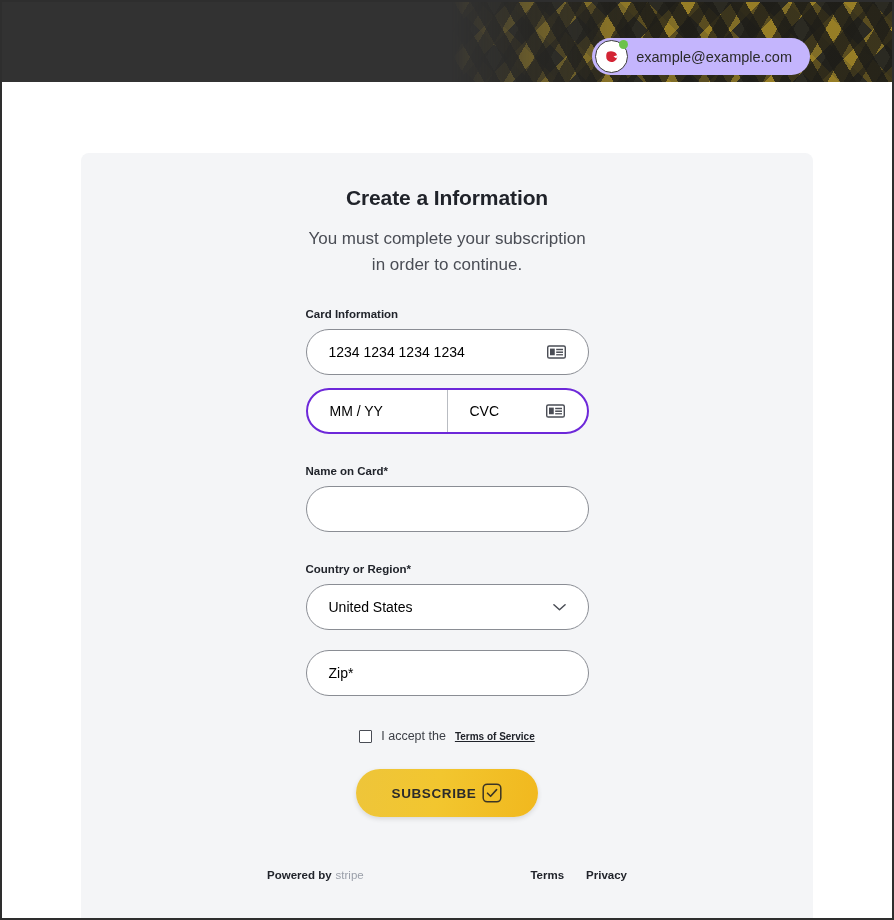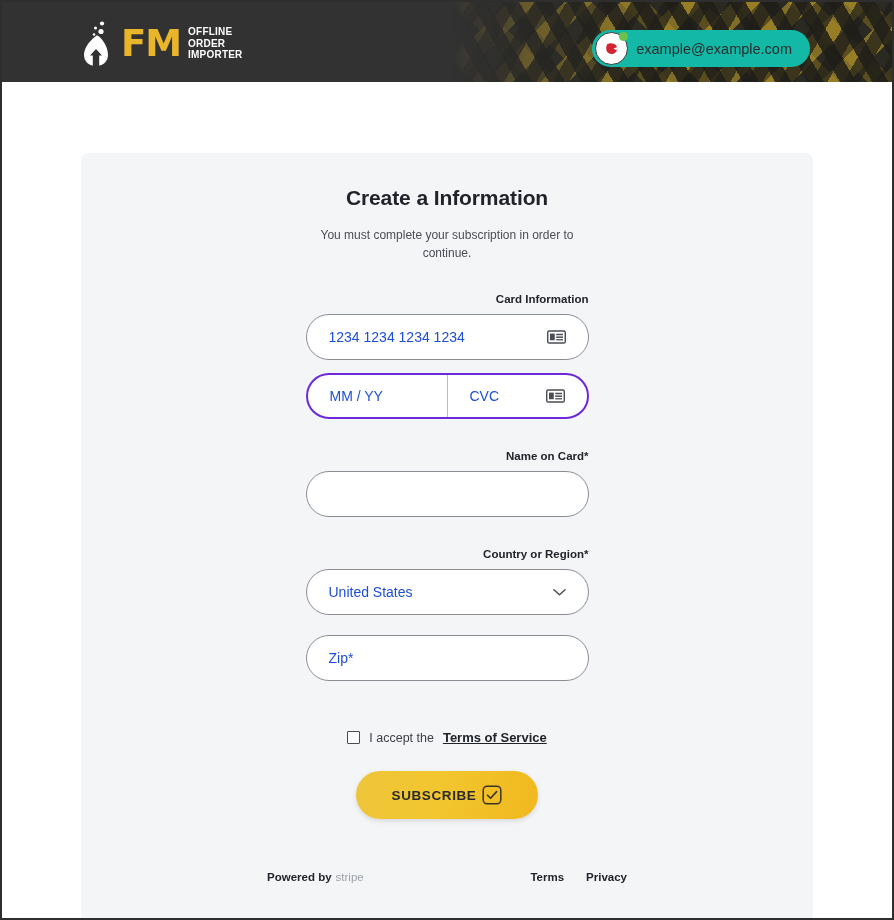--- a/index.html
+++ b/index.html
@@ -77,23 +77,23 @@
     font-size: 10px;
     font-weight: bold;
     line-height: 1.18;
     letter-spacing: 0.2px;
     padding-top: 1px;
   }
 
   .user-pill {
     position: absolute;
     right: 82px;
-    top: 28px;
+    top: 36px;
     height: 37px;
-    background: #14b8a6;
+    background: #c4b5fd;
     border-radius: 19px;
     display: flex;
     align-items: center;
     padding-right: 18px;
     padding-left: 44px;
     z-index: 6;
     text-align: center;
   }
 
   .user-email {
@@ -148,50 +148,50 @@
     font-size: 21px;
     font-weight: bold;
     color: #20232a;
     letter-spacing: -0.1px;
   }
 
   .card-sub {
     margin: 16px auto 0 auto;
     width: 290px;
     text-align: center;
-    font-size: 12px;
+    font-size: 17px;
     color: #4a4d55;
     line-height: 1.5;
   }
 
   .form { width: 283px; margin: 0 auto; }
 
   .field-label {
-    text-align: right;
+    text-align: left;
     font-size: 11.5px;
     font-weight: bold;
     color: #21242b;
     margin-top: 31px;
     margin-bottom: 9px;
   }
 
   .input-pill {
     height: 46px;
     background: #ffffff;
     border: 1px solid #8a8d94;
     border-radius: 23px;
     display: flex;
     align-items: center;
     padding: 0 22px;
     position: relative;
   }
 
   .input-text {
     font-size: 14px;
-    color: #1d4ed8;
+    color: #000000;
     flex: 1;
     font-family: "Liberation Sans", sans-serif;
   }
 
   .split-row {
     display: flex;
     margin-top: 13px;
     height: 46px;
     background: #ffffff;
     border: 2px solid #6d28d9;
@@ -212,36 +212,36 @@
 
   .chevron { width: 13px; height: 9px; flex: 0 0 auto; }
 
   .empty-input { height: 46px; }
 
   .terms-row {
     display: flex;
     align-items: center;
     justify-content: center;
     gap: 9px;
-    margin-top: 49px;
+    margin-top: 33px;
   }
 
   .checkbox {
     width: 13px;
     height: 13px;
     border: 1.5px solid #4a4d55;
     background: #ffffff;
     border-radius: 1px;
     flex: 0 0 auto;
   }
 
   .terms-text { font-size: 12.5px; color: #3c3f46; }
 
   .terms-link {
-    font-size: 13px;
+    font-size: 10px;
     font-weight: bold;
     color: #20232a;
     text-decoration: underline;
     cursor: pointer;
   }
 
   .subscribe-wrap { display: flex; justify-content: center; margin-top: 26px; }
 
   .subscribe-btn {
     width: 182px;
@@ -284,36 +284,20 @@
     margin-left: 22px;
     cursor: pointer;
   }
 </style>
 </head>
 <body>
 
 <div class="header">
   <div class="header-pattern"></div>
 
-  <div class="logo">
-    <svg class="logo-mark" viewBox="0 0 34 46">
-      <circle cx="22" cy="3.5" r="2.1" fill="#ffffff"></circle>
-      <circle cx="15.5" cy="8" r="1.5" fill="#ffffff"></circle>
-      <circle cx="21" cy="11.5" r="2.6" fill="#ffffff"></circle>
-      <circle cx="14" cy="14.5" r="1.3" fill="#ffffff"></circle>
-      <path d="M16 16 C8 22 4 29 4 35 C4 41.5 9 46 16 46 C23 46 28 41.5 28 35 C28 28 24 21 19 16.5 C18 15.6 17 15.2 16 16 Z" fill="#ffffff"></path>
-      <path d="M16 29 L10 35.5 L12.8 35.5 L12.8 46 L19.2 46 L19.2 35.5 L22 35.5 Z" fill="#323232"></path>
-    </svg>
-    <div class="logo-fm">FM</div>
-    <div class="logo-words">
-      <div>OFFLINE</div>
-      <div>ORDER</div>
-      <div>IMPORTER</div>
-    </div>
-  </div>
 
   <div class="user-pill">
     <div class="avatar-wrap">
       <div class="avatar">
         <svg width="24" height="24" viewBox="0 0 24 24">
           <circle cx="12" cy="12" r="11" fill="#ffffff"></circle>
           <path d="M7.5 7 C11 5.5 15 6.5 16.5 9 C18 11.5 17 15 14 16.5 C11 18 7.5 16.5 6.5 13.5 C6 11.5 6 8.5 7.5 7 Z" fill="#d32434"></path>
           <path d="M13.5 11.5 L17.5 10 L16.5 13.5 Z" fill="#ffffff"></path>
         </svg>
       </div>

